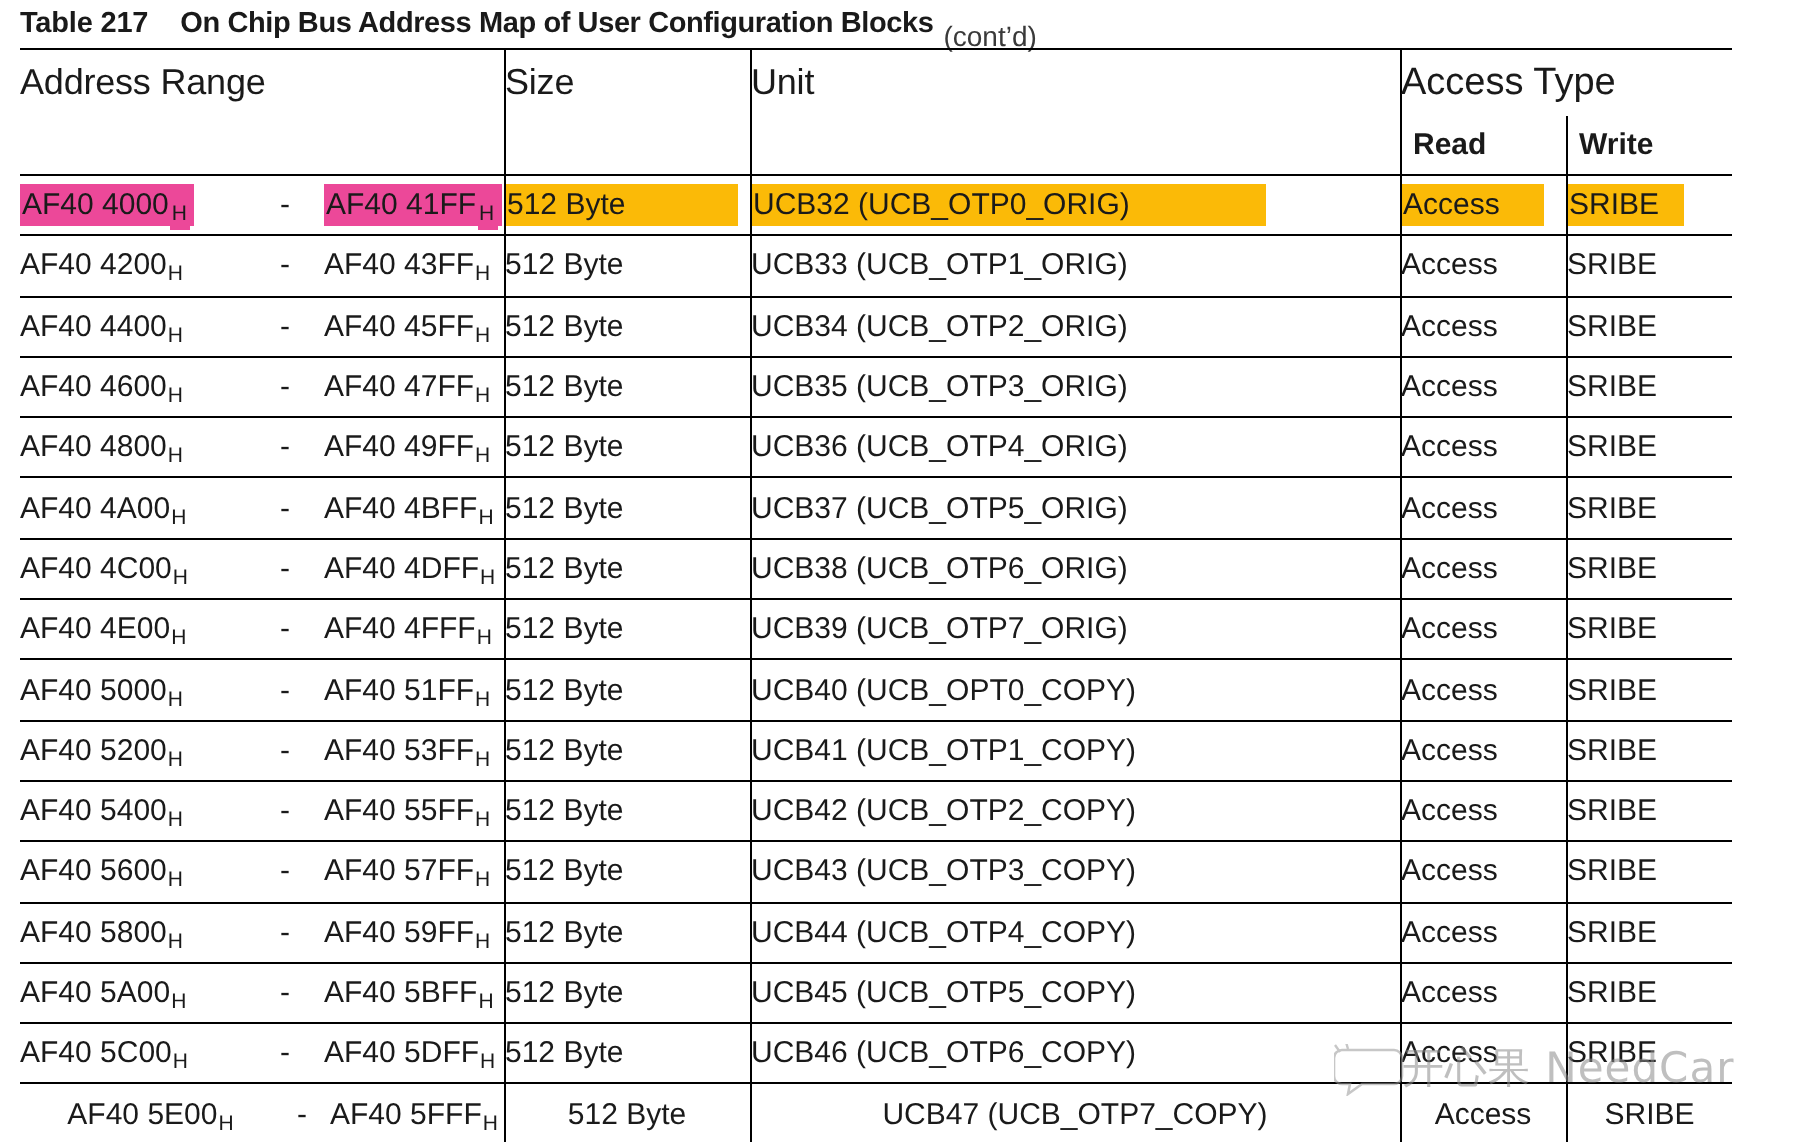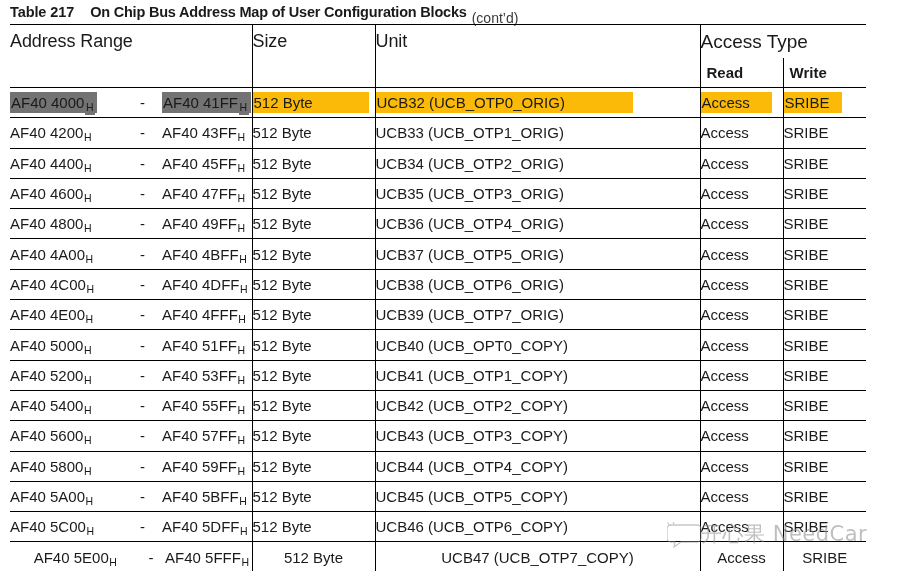--- a/index.html
+++ b/index.html
@@ -121,21 +121,21 @@
   td.addr-start  { padding-left: 6px; }
   td.addr-dash   { text-align: center; color: #1a1a1a; }
   td.addr-end    { padding-left: 0px; }
   td.size-cell   { border-left: 1.4px solid #000; padding-left: 6px; }
   td.unit-cell   { border-left: 1.4px solid #000; padding-left: 6px; }
   td.read-cell   { border-left: 1.4px solid #000; padding-left: 6px; }
   td.write-cell  { border-left: 1.4px solid #000; padding-left: 6px; }
 
   
   .hl {
-    background: #737373;
+    background: #ec4899;
     padding: 2px 2px 2px 1px;
     box-decoration-break: clone;
   }
   tr.datarow.highlight td.size-cell .celltext,
   tr.datarow.highlight td.unit-cell .celltext,
   tr.datarow.highlight td.read-cell .celltext,
   tr.datarow.highlight td.write-cell .celltext {
     background: #fbba07;
     padding: 2px 2px 2px 1px;
   }

